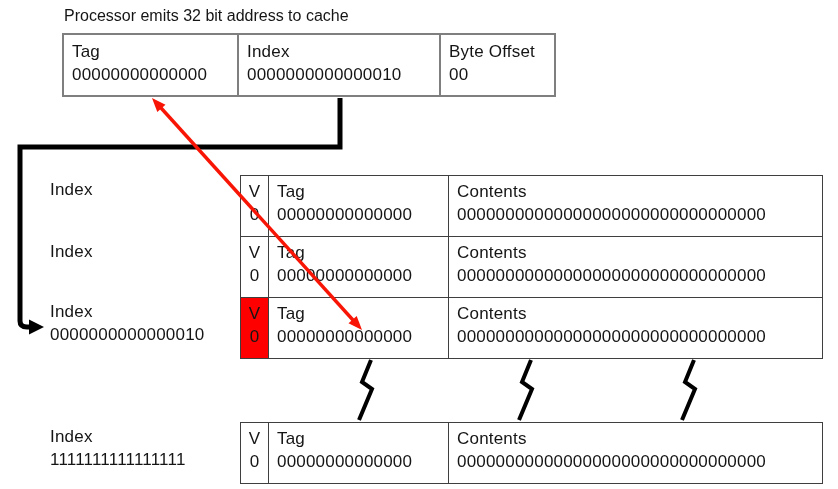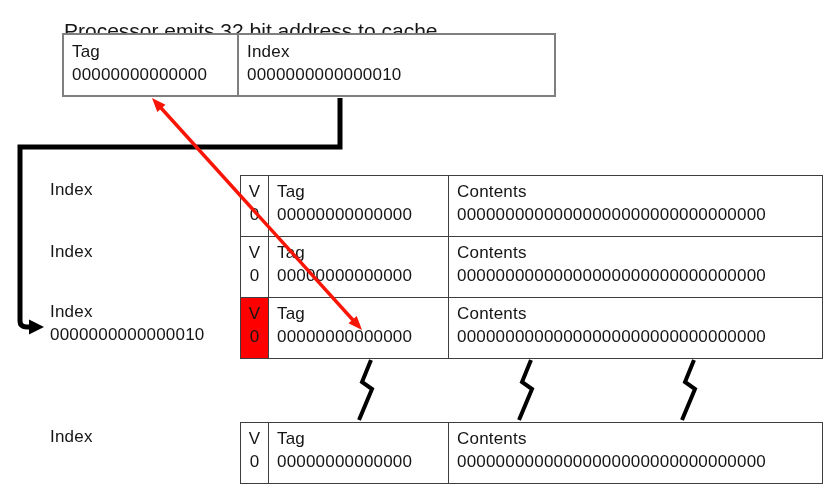--- a/index.html
+++ b/index.html
@@ -1,21 +1,21 @@
 <!DOCTYPE html>
 <html><head>
 <meta charset="utf-8">
 <style>
   html,body{margin:0;padding:0;background:#fff;}
   .canvas{
     position:relative;width:838px;height:489px;background:#ffffff;overflow:hidden;
     font-family:"Liberation Sans",sans-serif;color:#151515;
   }
   .title{
-    position:absolute;left:64px;top:20px;font-size:21px;line-height:22px;white-space:nowrap;
+    position:absolute;left:64px;top:5px;font-size:16px;line-height:22px;white-space:nowrap;
   }
   
   .addr-table{
     position:absolute;left:62px;top:33px;width:494px;height:64px;
     display:grid;grid-template-columns:173px 202px 119px;
     border:2px solid #7f7f7f;box-sizing:border-box;background:#fff;
   }
   .addr-table .cell{border-left:2px solid #7f7f7f;padding:5px 0 0 8px;box-sizing:border-box;overflow:hidden;}
   .addr-table .cell:first-child{border-left:none;}
   .lbl,.val{display:block;font-size:17px;line-height:23px;white-space:nowrap;letter-spacing:0.2px;}
@@ -47,34 +47,39 @@
 
   <div class="addr-table">
     <div class="cell">
       <span class="lbl">Tag</span>
       <span class="val">00000000000000</span>
     </div>
     <div class="cell">
       <span class="lbl">Index</span>
       <span class="val">0000000000000010</span>
     </div>
+    <div class="cell">
+      <span class="lbl">Byte Offset</span>
+      <span class="val">00</span>
+    </div>
   </div>
 
   <div class="index-note" style="top:178px;">
     <span class="lbl">Index</span>
   </div>
   <div class="index-note" style="top:240px;">
     <span class="lbl">Index</span>
   </div>
   <div class="index-note" style="top:300px;">
     <span class="lbl">Index</span>
     <span class="val">0000000000000010</span>
   </div>
   <div class="index-note" style="top:425px;">
     <span class="lbl">Index</span>
+    <span class="val">1111111111111111</span>
   </div>
 
   <div class="cache-table">
     <div class="crow">
       <div class="cell vcell">
         <span class="lbl">V</span>
         <span class="val">0</span>
       </div>
       <div class="cell">
         <span class="lbl">Tag</span>

